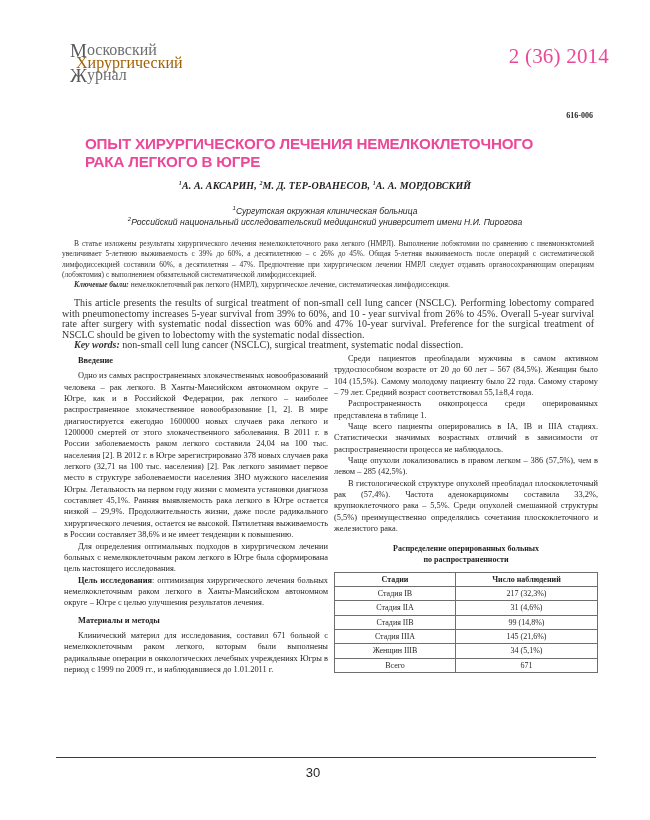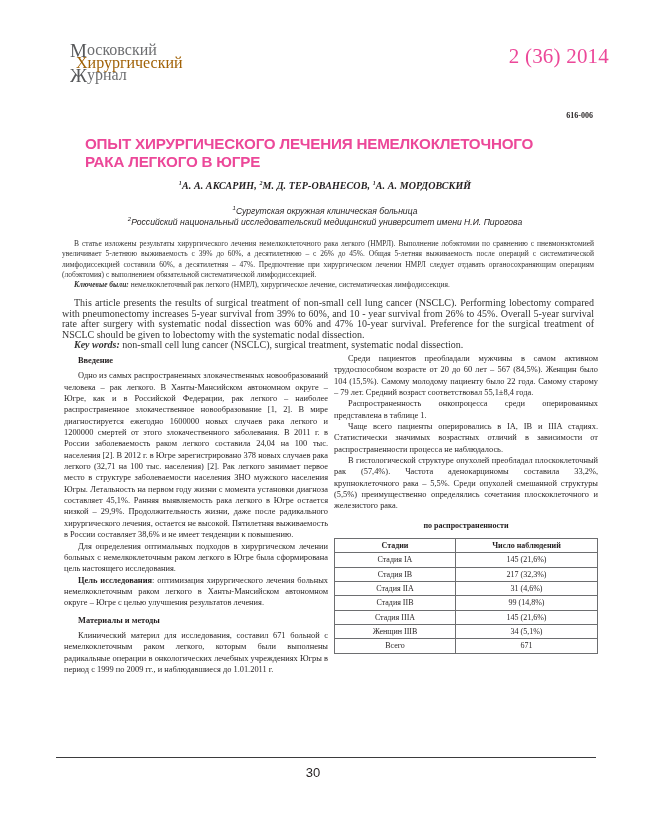--- a/index.html
+++ b/index.html
@@ -81,37 +81,35 @@
   <p><span class="strong">Цель исследования</span><span>: оптимизация хирургического лечения больных немелкоклеточным раком легкого в Ханты-Мансийском автономном округе – Югре с целью улучшения результатов лечения.</span></p>
   <div class="gap"></div>
   <h3>Материалы и методы</h3>
   <p>Клинический материл для исследования, составил 671 больной с немелкоклеточным раком легкого, которым были выполнены радикальные операции в онкологических лечебных учреждениях Югры в период с 1999 по 2009 гг., и наблюдавшиеся до 1.01.2011 г.</p>
 </div>
 
 <div class="col col-right">
   <p>Среди пациентов преобладали мужчины в самом активном трудоспособном возрасте от 20 до 60 лет – 567 (84,5%). Женщин было 104 (15,5%). Самому молодому пациенту было 22 года. Самому старому – 79 лет. Средний возраст соответствовал 55,1±8,4 года.</p>
   <p>Распространенность онкопроцесса среди оперированных представлена в таблице 1.</p>
   <p>Чаще всего пациенты оперировались в IA, IB и IIIA стадиях. Статистически значимых возрастных отличий в зависимости от распространенности процесса не наблюдалось.</p>
+  <p>Чаще опухоли локализовались в правом легком – 386 (57,5%), чем в левом – 285 (42,5%).</p>
   <p>В гистологической структуре опухолей преобладал плоскоклеточный рак (57,4%). Частота аденокарциномы составила 33,2%, крупноклеточного рака – 5,5%. Среди опухолей смешанной структуры (5,5%) преимущественно определялись сочетания плоскоклеточного и железистого рака.</p>
 
   <div class="table-caption">
+    <div>Распределение оперированных больных</div>
     <div>по распространенности</div>
   </div>
   <table class="stages">
     <thead>
       <tr>
         <th>Стадии</th>
         <th>Число наблюдений</th>
       </tr>
     </thead>
     <tbody>
-      <tr>
-          <td>Стадия IA</td>
-          <td>145 (21,6%)</td>
-        </tr>
       <tr>
           <td>Стадия IB</td>
           <td>217 (32,3%)</td>
         </tr>
       <tr>
           <td>Стадия IIA</td>
           <td>31 (4,6%)</td>
         </tr>
       <tr>
           <td>Стадия IIB</td>

